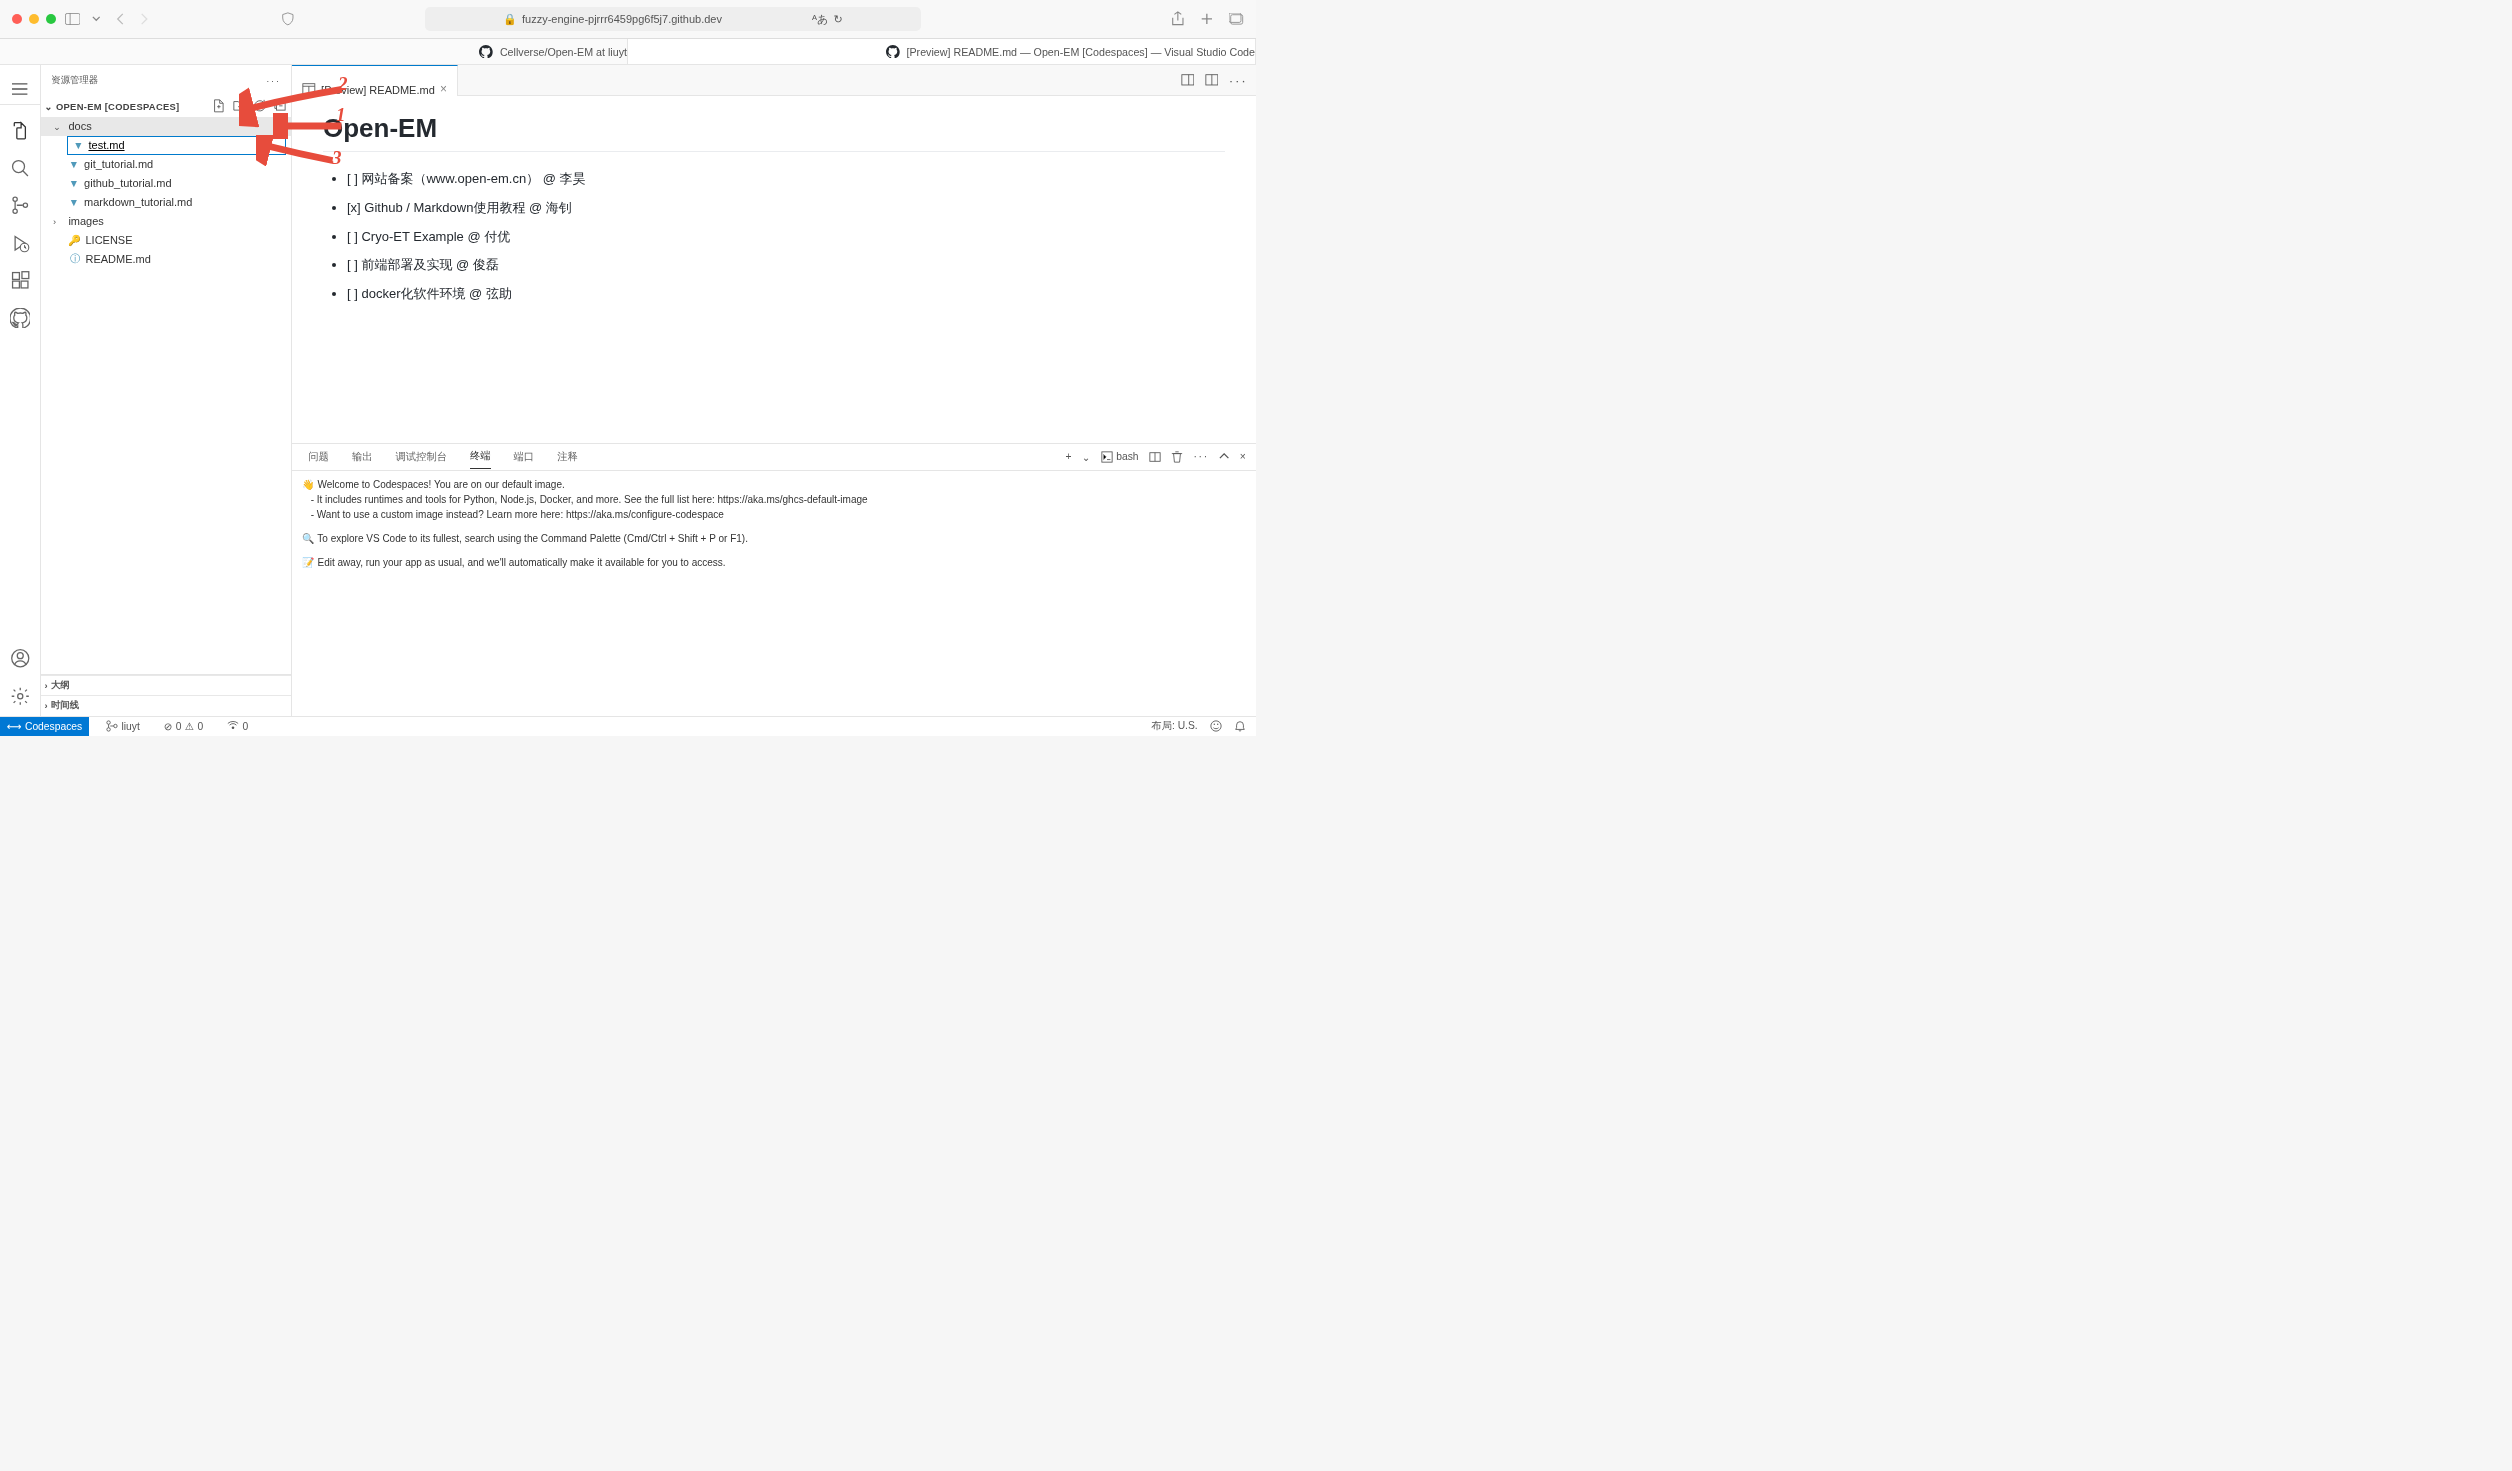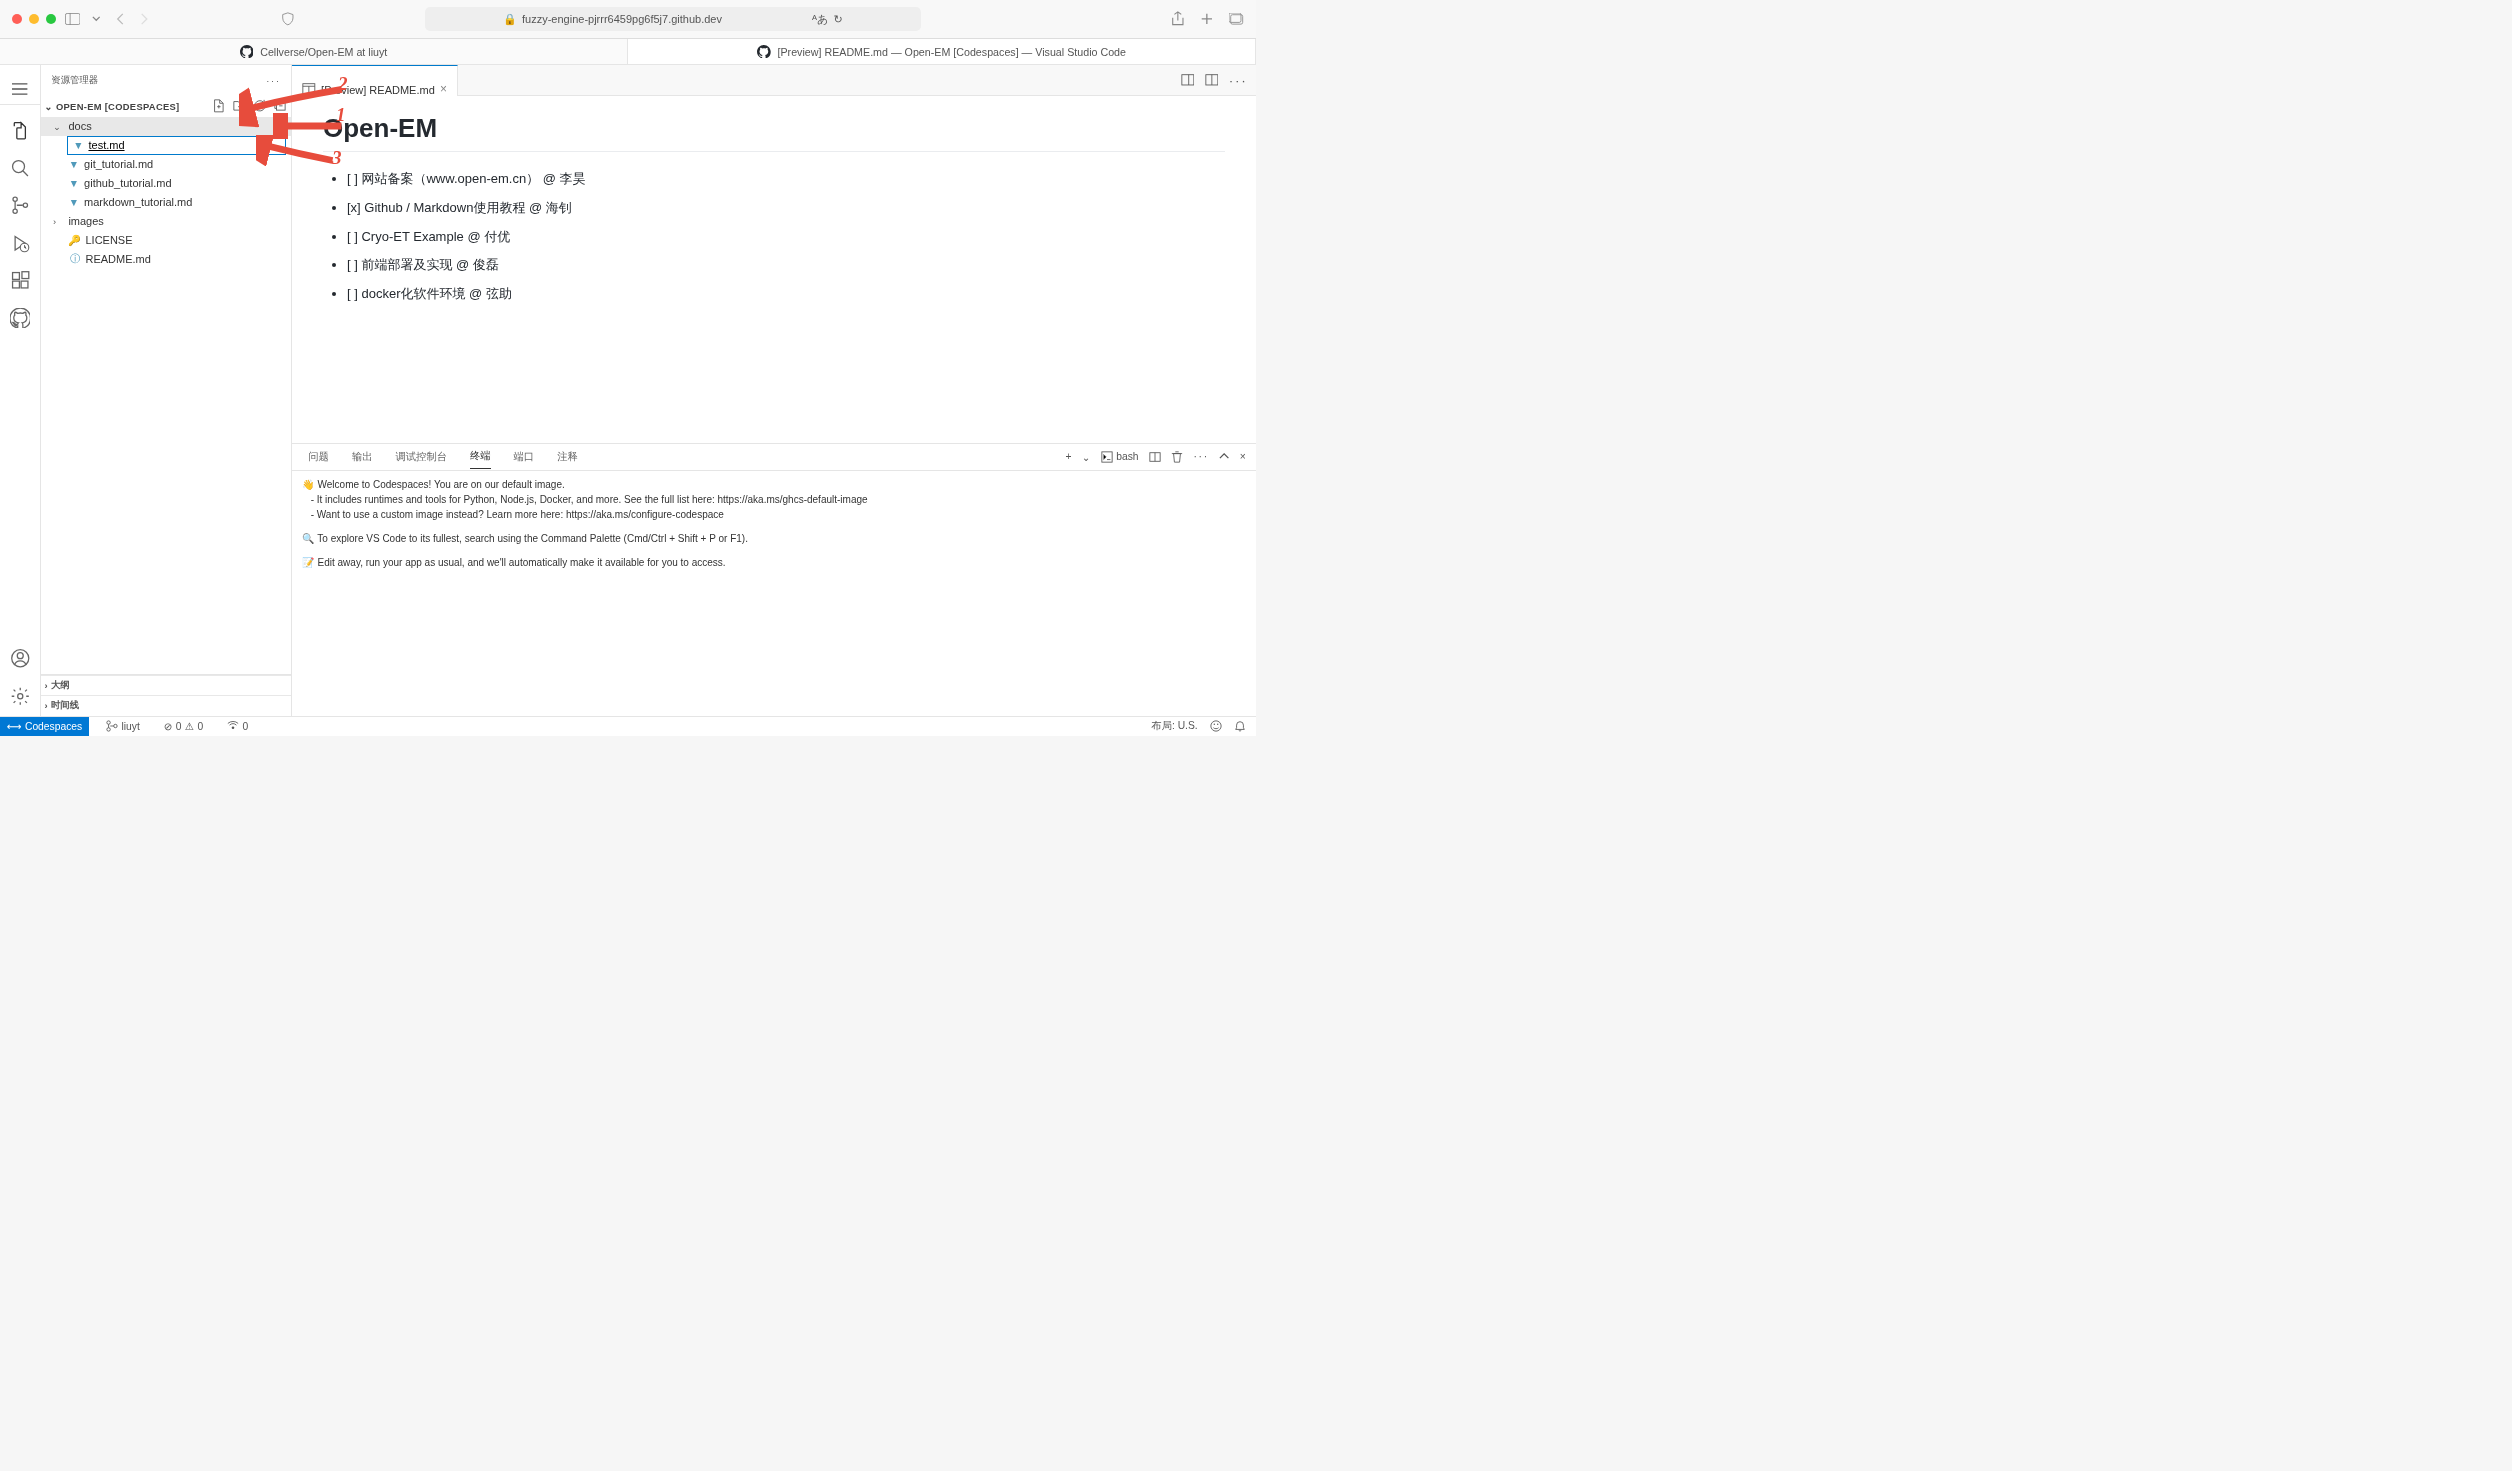--- a/index.html
+++ b/index.html
@@ -11,21 +11,21 @@
 .tl { width: 10.3px; height: 10.3px; border-radius: 50%; }
 .tl.red { background: #ff5f57; }
 .tl.yellow { background: #febc2e; }
 .tl.green { background: #28c840; }
 .chrome-icon { width: 15.4px; height: 15.4px; display: flex; align-items: center; justify-content: center; color: #888; }
 .url-bar { flex: 1; max-width: 496px; margin: 0 auto; background: #eee; border-radius: 5.1px; height: 24px; display: flex; align-items: center; justify-content: center; font-size: 11px; color: #555; gap: 5.1px; }
 .chrome-right { display: flex; gap: 13.7px; margin-left: auto; }
 
 
 .browser-tabs { height: 26px; background: #fff; display: flex; border-bottom: 0.9px solid #e5e5e5; }
-.browser-tab { flex: 1; display: flex; align-items: center; justify-content: center; gap: 6.8px; font-size: 10.7px; color: #555; border-right: 0.9px solid #e5e5e5; }
+.browser-tab { flex: 1; display: flex; align-items: center; justify-content: flex-end; gap: 6.8px; font-size: 10.7px; color: #555; border-right: 0.9px solid #e5e5e5; }
 .browser-tab:first-child { background: #fafafa; }
 
 
 .app { display: flex; height: calc(100% - 65px - 20.5px); background: #fff; }
 
 
 .activity-bar { width: 41px; background: #fff; border-right: 0.9px solid #e5e5e5; display: flex; flex-direction: column; align-items: center; padding-top: 8.5px; gap: 15.4px; }
 .activity-icon { width: 22px; height: 22px; display: flex; align-items: center; justify-content: center; color: #666; cursor: pointer; }
 .activity-icon.active { color: #333; }
 .activity-spacer { flex: 1; }

